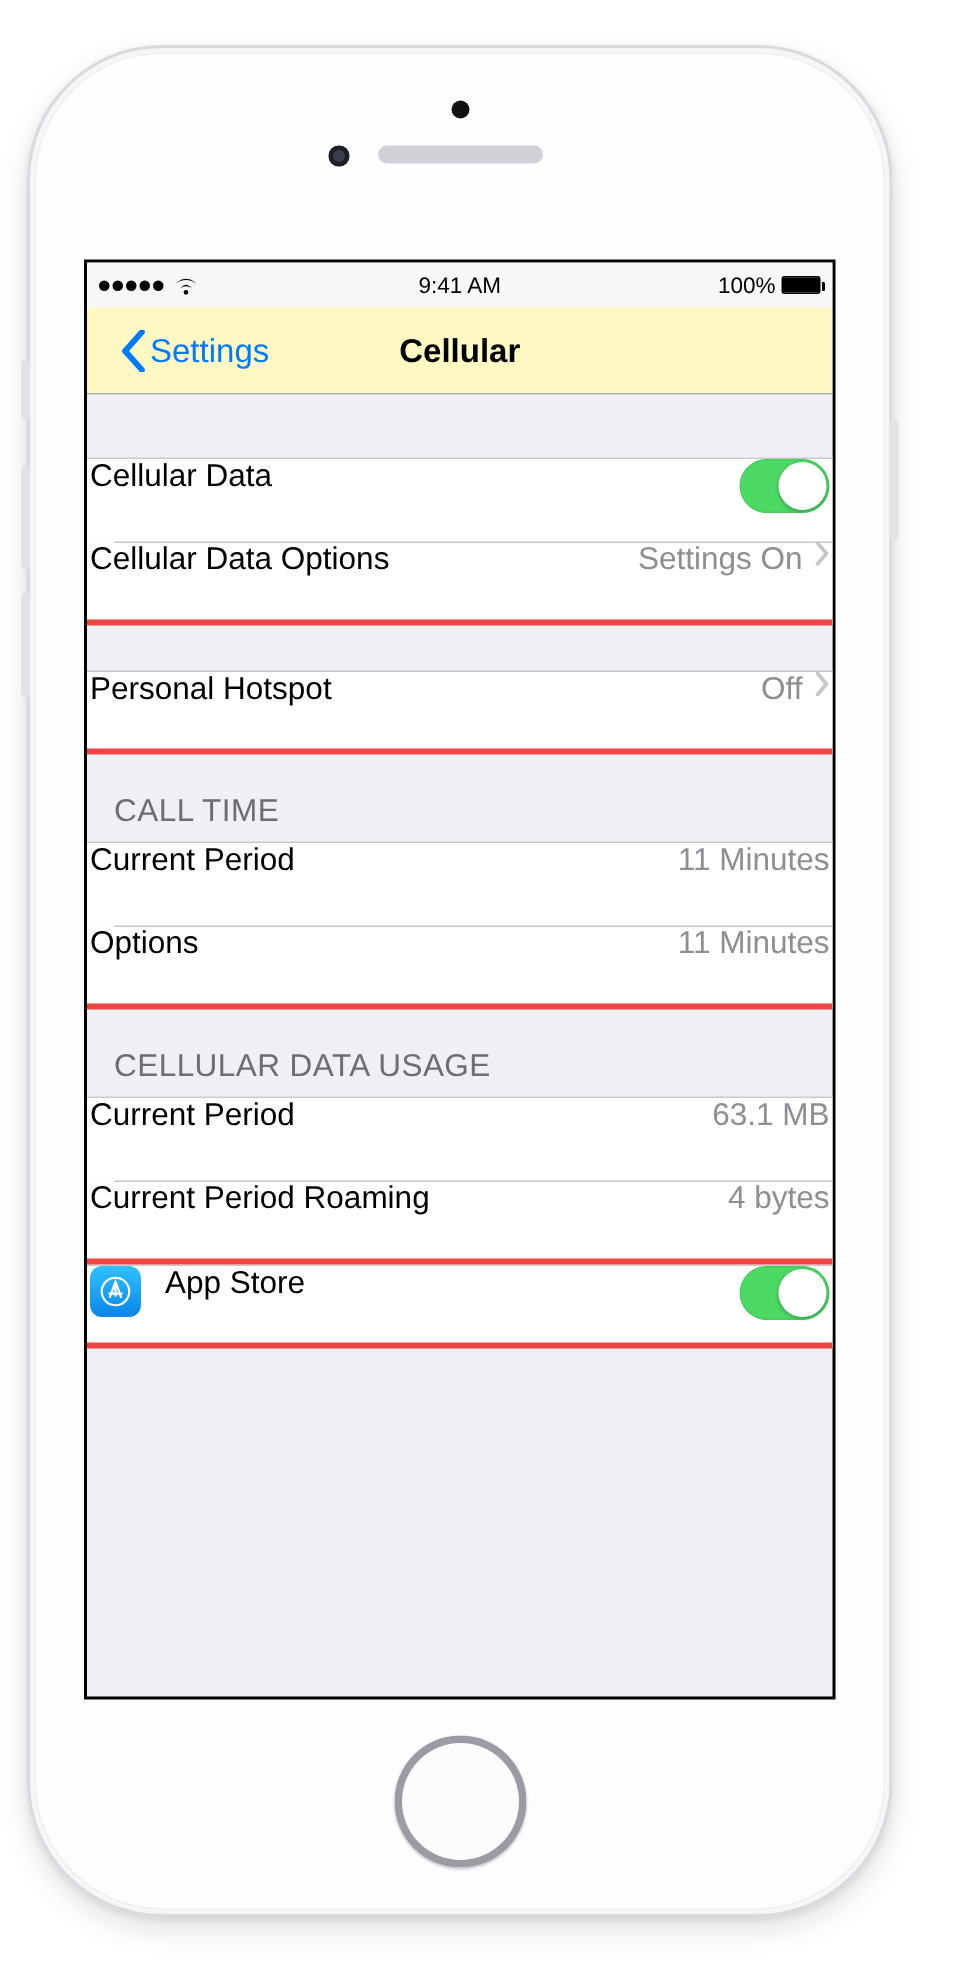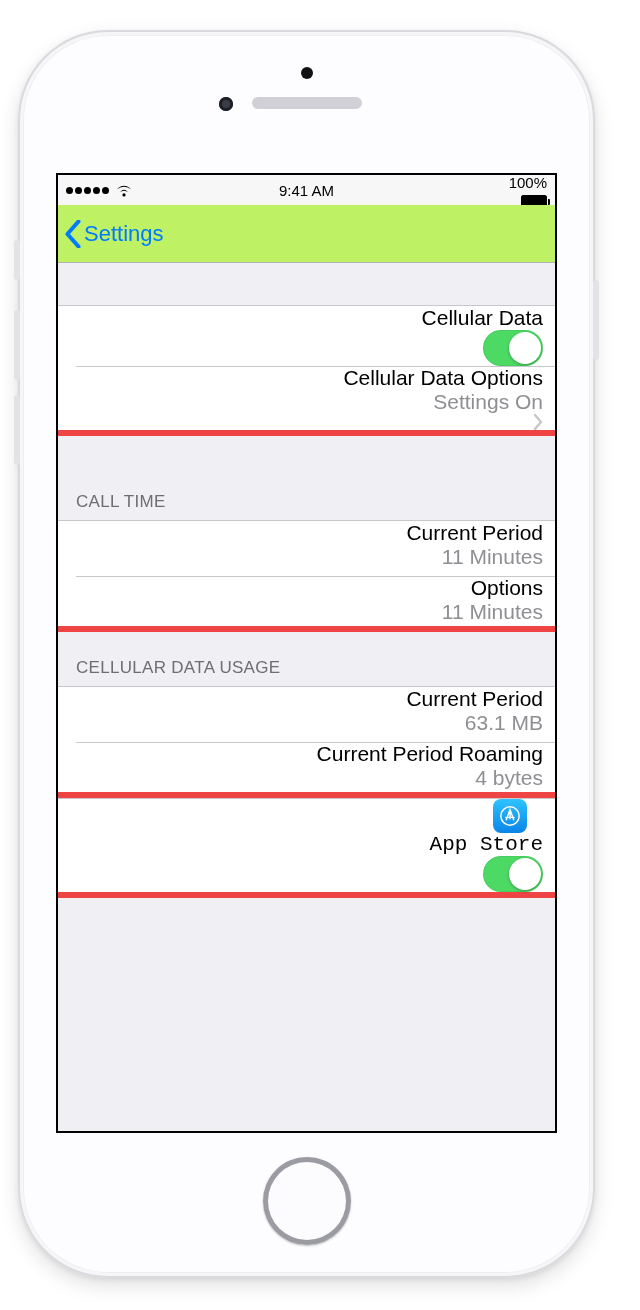--- a/index.html
+++ b/index.html
@@ -67,68 +67,67 @@
     height: 30px; background: #f7f7f8;
     display: flex; align-items: center; padding: 0 8px;
     font-size: 15px; font-weight: 500; color: #000;
     position: relative;
   }
   .sb-left { display: flex; align-items: center; gap: 6px; }
   .dots { display: flex; gap: 2px; }
   .dots span { width: 7px; height: 7px; border-radius: 50%; background: #000; display: block; }
   .wifi { display: flex; align-items: flex-end; }
   .sb-center { position: absolute; left: 0; right: 0; text-align: center; font-size: 15px; }
-  .sb-right { margin-left: auto; display: flex; align-items: flex-end; gap: 4px; font-size: 15px; flex-direction: column; }
+  .sb-right { margin-left: auto; display: flex; align-items: center; gap: 4px; font-size: 15px; }
   .battery { width: 26px; height: 12px; border: 1px solid #000; border-radius: 2px; position: relative; }
   .battery::after { content: ""; position: absolute; right: -4px; top: 3px; width: 2px; height: 6px; background: #000; border-radius: 0 1px 1px 0; }
   .battery i { display: block; background: #000; height: 100%; width: 100%; }
   
   .nav-bar {
-    height: 58px; background: #bef264; border-bottom: 1px solid #b2b2b6;
-    display: flex; align-items: center; position: relative; padding: 0 6px;
+    height: 58px; background: #fef9c3; border-bottom: 1px solid #b2b2b6;
+    display: flex; align-items: center; position: relative; padding: 0 22px;
   }
   .nav-back { display: flex; align-items: center; color: #007aff; font-size: 22px; }
   .nav-back svg { width: 18px; height: 28px; margin-right: 2px; }
   .nav-title { position: absolute; left: 0; right: 0; text-align: center; font-size: 22px; font-weight: 600; color: #000; }
   
   .content { background: #efeff4; }
   .gap { height: 42px; }
   .gap-m { height: 30px; }
   .header-label {
-    font-size: 17px; color: #6d6d72; letter-spacing: 0.3px;
+    font-size: 21px; color: #6d6d72; letter-spacing: 0.3px;
     padding: 26px 18px 8px 18px; text-transform: uppercase;
   }
   .row {
-    background: #fff; min-height: 56px; padding: 0 12px;
-    display: flex; align-items: flex-end;
+    background: #fff; min-height: 56px; padding: 0 2px;
+    display: flex; align-items: flex-start;
     border-top: 1px solid #c8c8cc;
-    flex-direction: column;
-  }
-  .row:last-child { border-bottom: 6px solid #ef4444; }
+  }
+  .row:last-child { border-bottom: 4px solid #ef4444; }
   .group .row:first-child { border-top: 1px solid #c8c8cc; }
   .group .row + .row { border-top: none; position: relative; }
   .group .row + .row::before {
     content: ""; position: absolute; left: 18px; right: 0; top: 0;
     height: 1px; background: #c8c8cc;
   }
   .row .label { font-size: 21px; color: #000; font-weight: 400; }
   .row .value { margin-left: auto; font-size: 21px; color: #8e8e93; font-weight: 400; }
   .row .chev { margin-left: 8px; }
   .row .chev svg { width: 10px; height: 16px; display: block; }
   
   .toggle { margin-left: auto; width: 60px; height: 36px; border-radius: 18px; background: #4cd964; position: relative; box-shadow: inset 0 0 0 1px rgba(0,0,0,0.05); }
   .toggle .knob { position: absolute; right: 2px; top: 2px; width: 32px; height: 32px; border-radius: 50%; background: #fff; box-shadow: 0 1px 3px rgba(0,0,0,0.3); }
   
   .app-icon {
     width: 34px; height: 34px; border-radius: 8px;
     background: linear-gradient(#2fc3ff,#0a84e8);
     display: flex; align-items: center; justify-content: center;
     margin-right: 16px;
   }
-  .row.with-icon .label { margin-left: 0; font-family: Liberation Mono, monospace; }
+  .row.with-icon .label { margin-left: 0; }
 </style>
 </head>
 <body>
 
 <div class="phone-outer">
   <div class="side-btn mute"></div>
   <div class="side-btn vol-up"></div>
   <div class="side-btn vol-dn"></div>
   <div class="side-btn power"></div>
   <div class="phone-inner">
@@ -161,20 +160,21 @@
         </div>
       </div>
 
       <div class="nav-bar">
         <div class="nav-back">
           <svg viewBox="0 0 12 20">
               <path fill="none" stroke="#007aff" stroke-width="2.8" stroke-linecap="round" stroke-linejoin="round" d="M10 1 2 10l8 9"></path>
             </svg>
           <span>Settings</span>
         </div>
+        <div class="nav-title">Cellular</div>
       </div>
 
       <div class="content">
         <div class="gap"></div>
 
         <div class="group">
           <div class="row">
             <span class="label">Cellular Data</span>
             <div class="toggle">
                 <div class="knob"></div>
@@ -186,20 +186,31 @@
             <span class="chev">
                 <svg viewBox="0 0 10 16">
                   <path fill="none" stroke="#c7c7cc" stroke-width="2.5" stroke-linecap="round" stroke-linejoin="round" d="m2 1 6 7-6 7"></path>
                 </svg>
               </span>
           </div>
         </div>
 
         <div class="gap-m"></div>
 
+        <div class="group">
+          <div class="row">
+            <span class="label">Personal Hotspot</span>
+            <span class="value">Off</span>
+            <span class="chev">
+                <svg viewBox="0 0 10 16">
+                  <path fill="none" stroke="#c7c7cc" stroke-width="2.5" stroke-linecap="round" stroke-linejoin="round" d="m2 1 6 7-6 7"></path>
+                </svg>
+              </span>
+          </div>
+        </div>
 
         <div class="header-label">CALL TIME</div>
         <div class="group">
           <div class="row">
             <span class="label">Current Period</span>
             <span class="value">11 Minutes</span>
           </div>
           <div class="row">
             <span class="label">Options</span>
             <span class="value">11 Minutes</span>

